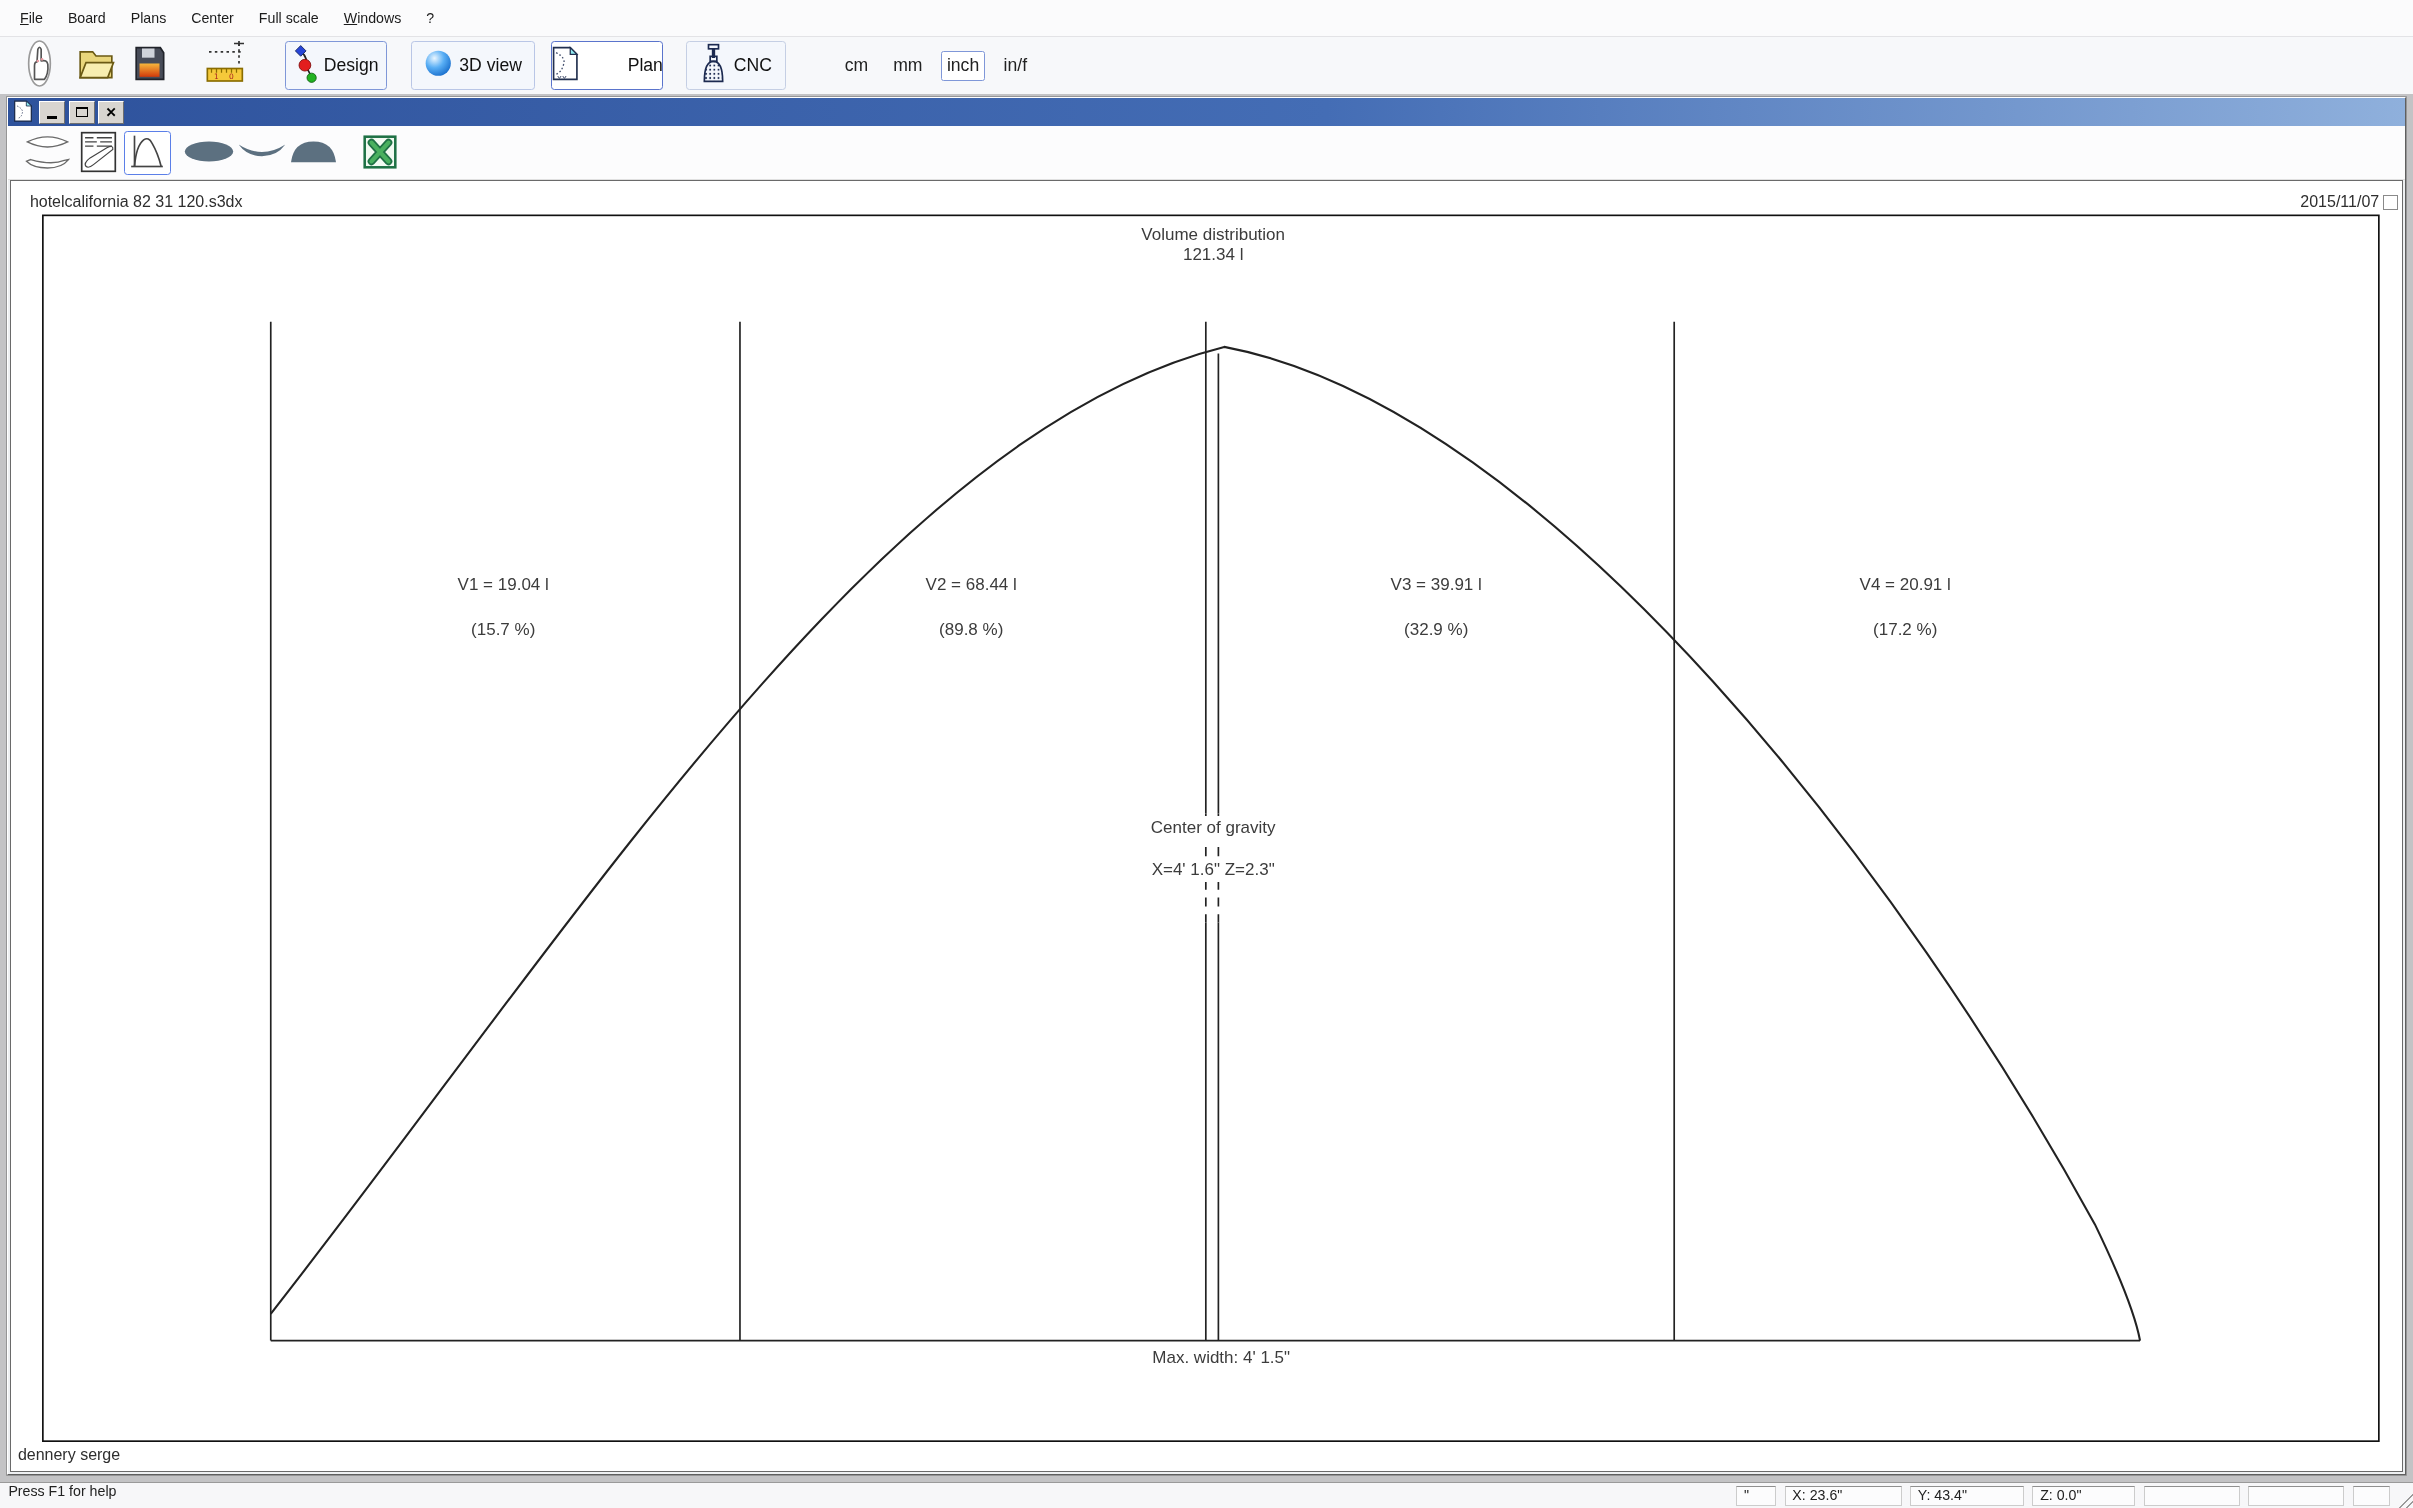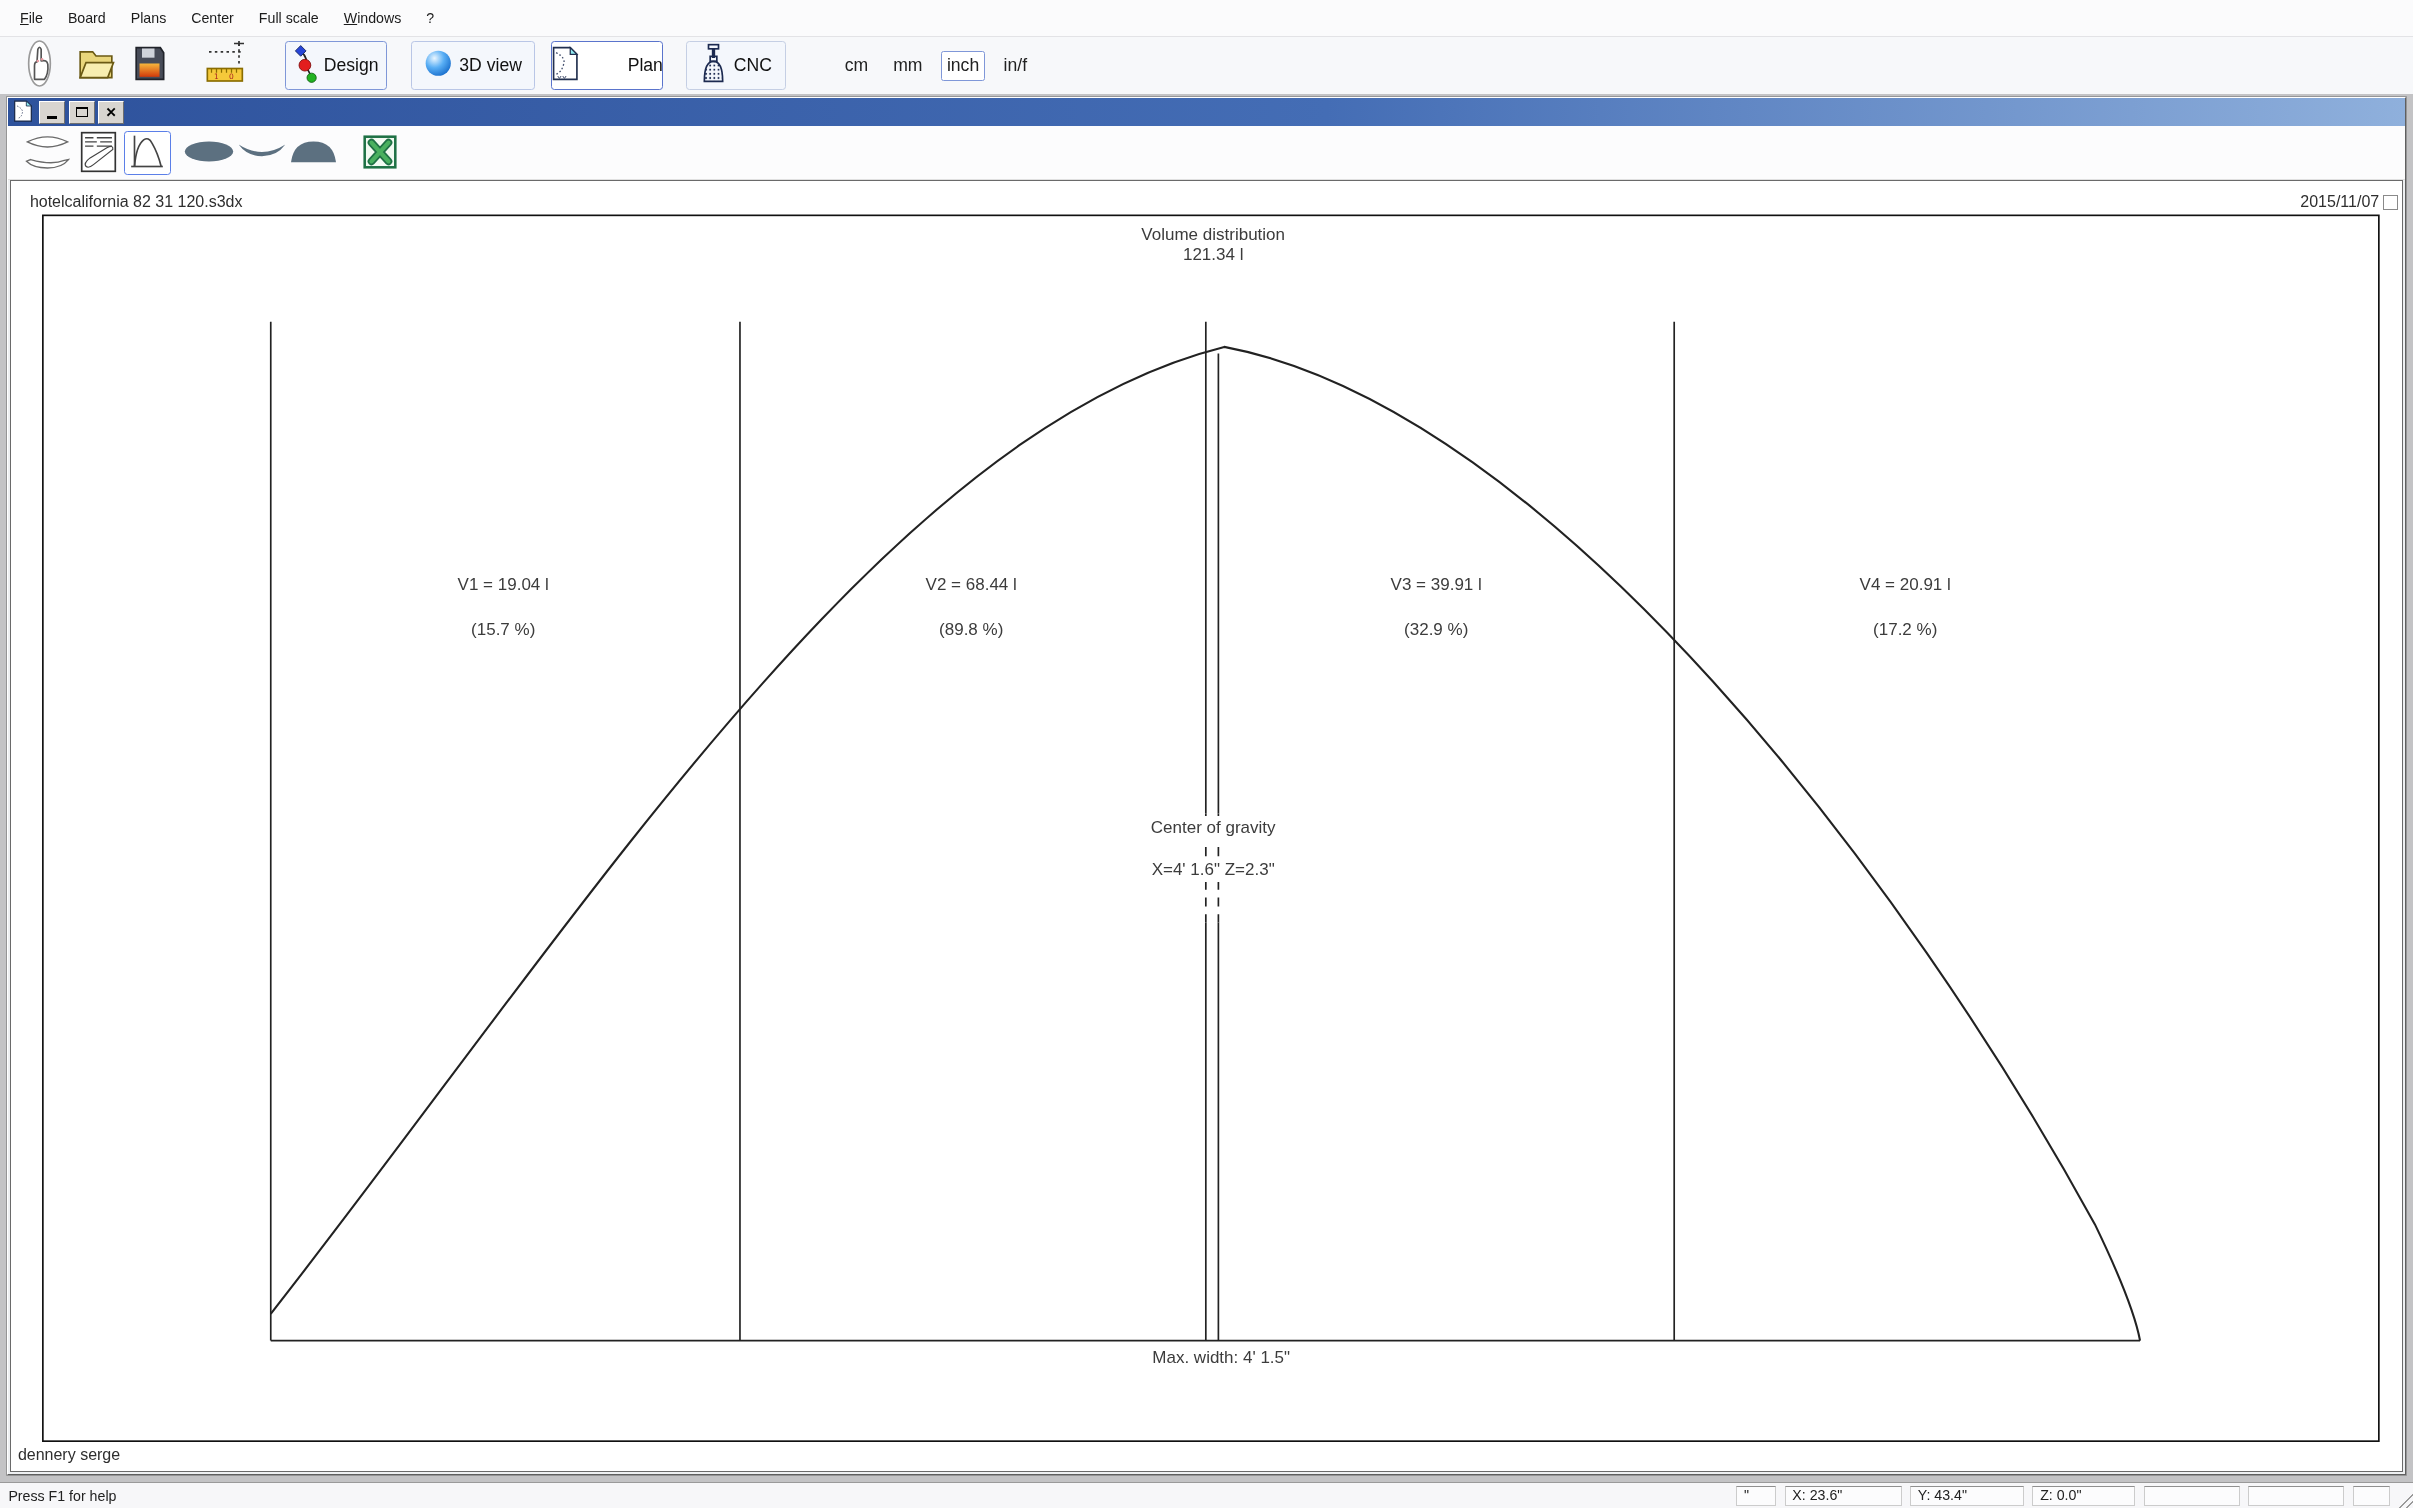--- a/index.html
+++ b/index.html
@@ -52,21 +52,21 @@
   .doclabel { position:absolute; font-size:16px; color:#2e2e2e; white-space:nowrap; }
   .ctext { position:absolute; font-size:17px; color:#3c3c3c; text-align:center; transform:translateX(-50%);
            white-space:nowrap; }
   .vblock div { margin-bottom:25px; }
   .cgblock span { background:#fff; padding:1.7px 6.7px; display:inline-block; }
   .cgblock div { margin-bottom:18.4px; }
   .datesquare { position:absolute; width:15px; height:15px; border:0.8px solid #8a8a8a; }
 
   
   .statusbar { position:absolute; left:0; right:0; bottom:0; height:26px; background:#f7f7f9;
-               border-top:1.7px solid #9a9a9a; display:flex; align-items:center; font-size:14.2px; color:#222; }
+               border-top:1.7px solid #9a9a9a; display:flex; font-size:14.2px; color:#222; }
   .sb-help { padding-left:8.4px; flex:1; }
   .sb-panels { display:flex; gap:8.4px; align-items:center; margin-right:5px; }
   .sb-panel { height:20px; background:#fcfcfd; border:0.8px solid #cccccc; border-top:1.7px solid #8f8f8f;
               padding:0.8px 0 0 6.7px; white-space:nowrap; overflow:hidden; }
   .grip { width:18.4px; height:18.4px; align-self:flex-end;
           background:repeating-linear-gradient(135deg,#9a9a9a 0 1.7px, transparent 1.7px 5px);
           clip-path:polygon(100% 0, 100% 100%, 0 100%); }
 </style>
 </head>
 <body>

